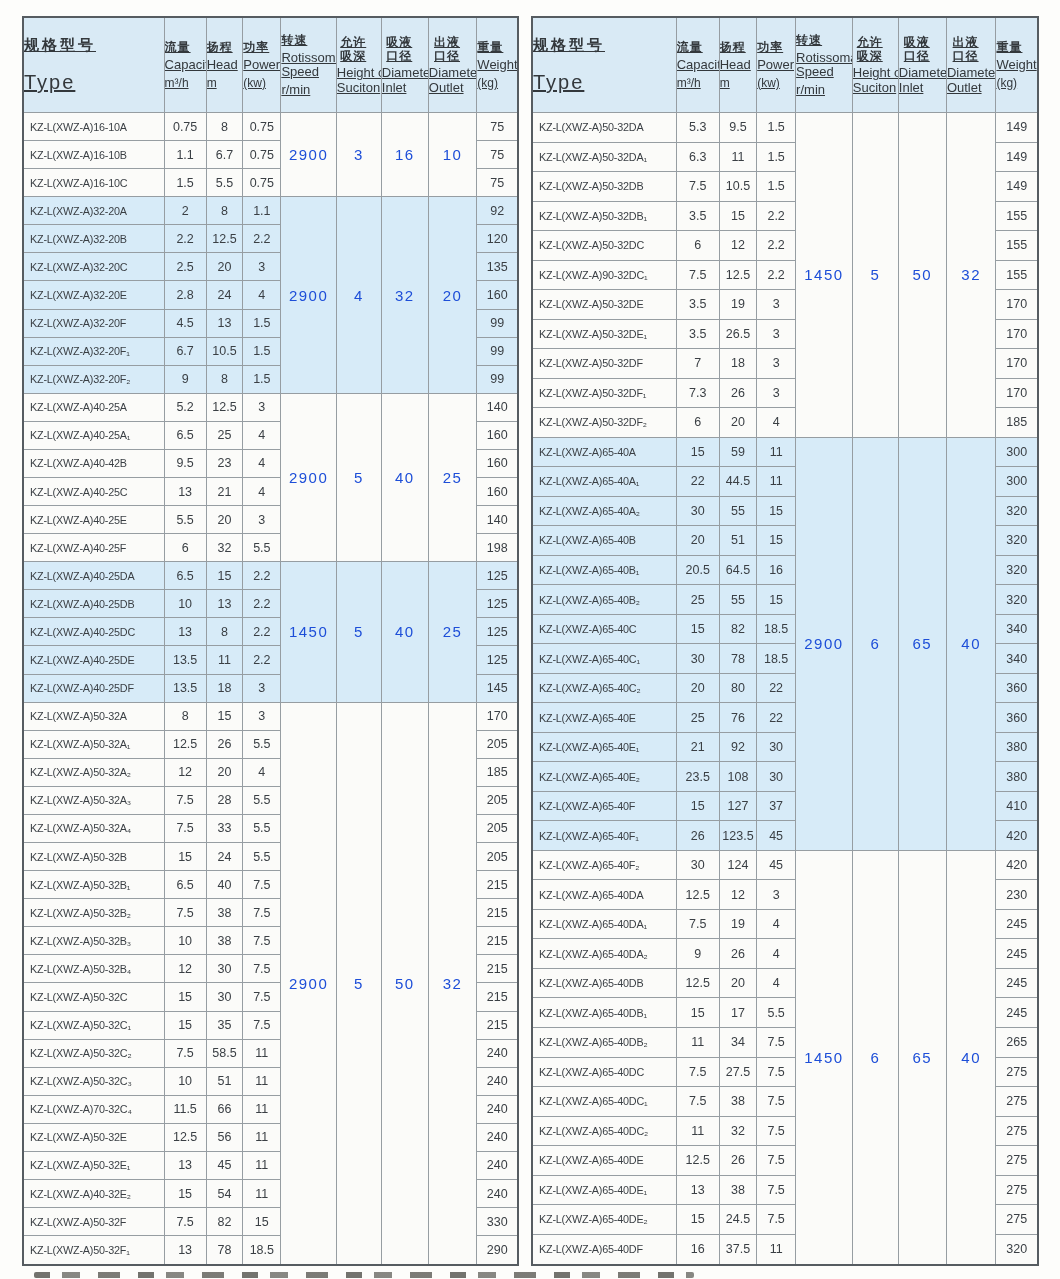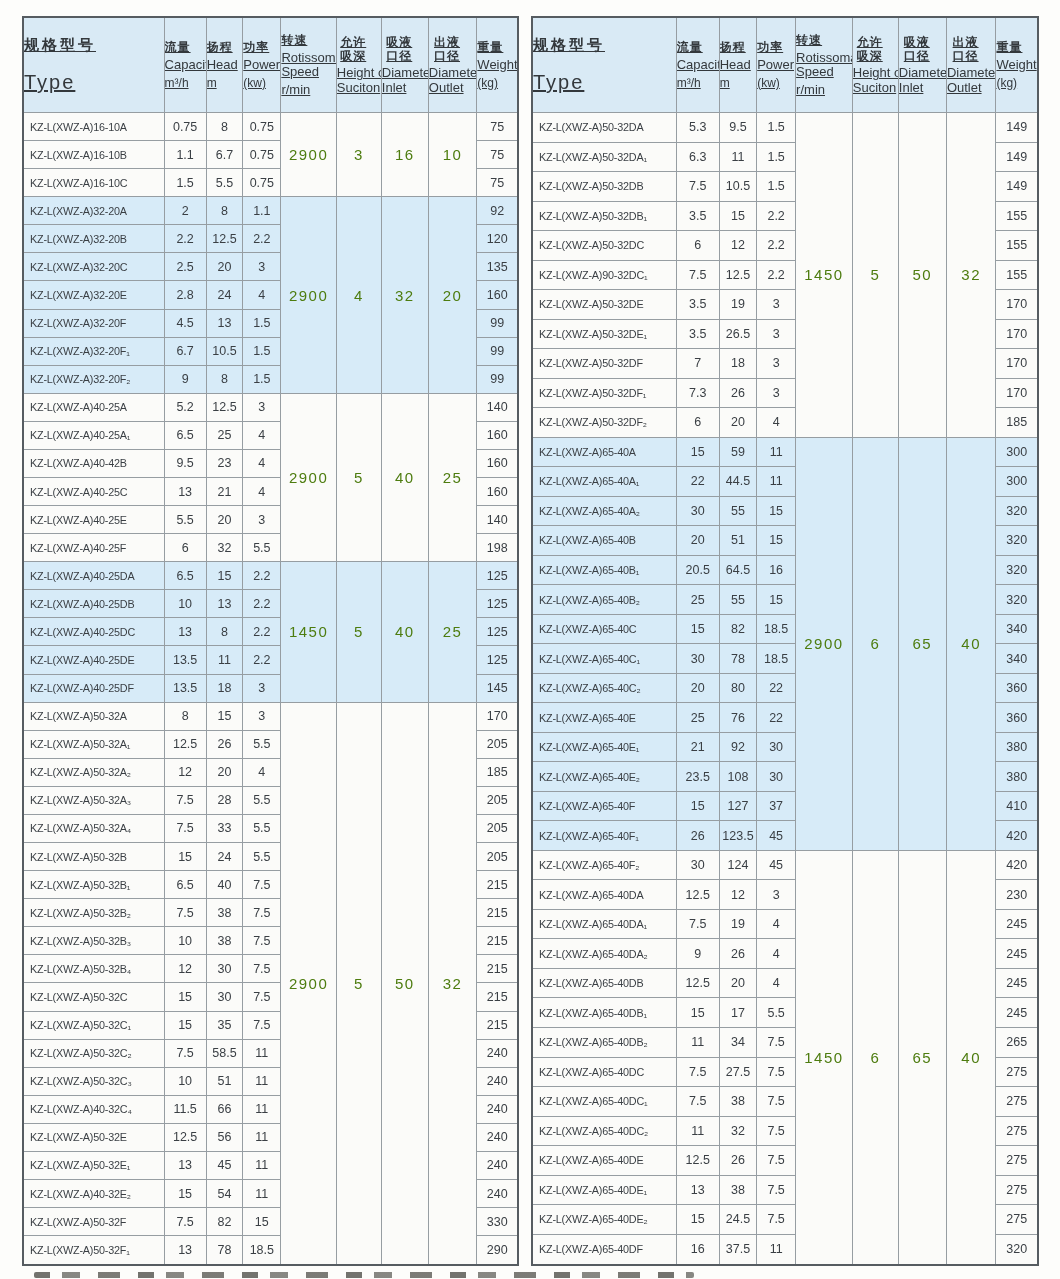--- a/index.html
+++ b/index.html
@@ -15,21 +15,21 @@
   #table-1{left:531px;width:508px;}
   th,td{border:1px solid #969da2;padding:0;overflow:hidden;}
   thead th{
     height:94px;background:#d9eaf5;font-weight:normal;vertical-align:middle;text-align:left;text-decoration:underline;
   }
   td{text-align:center;font-size:12.5px;background:#fbfbf9;color:#3a3f44;}
   tr.shaded td{background:#d7ebf8;}
   td.type{
     text-align:left;padding-left:6px;font-size:10.8px;letter-spacing:-0.2px;white-space:nowrap;
   }
-  td.merged{font-size:15px;letter-spacing:1.5px;color:#4d7c0f;}
+  td.merged{font-size:15px;letter-spacing:1.5px;color:#1d4ed8;}
   td.num{font-size:12.5px;}
   th .zh{display:block;font-size:12px;font-weight:700;letter-spacing:1px;line-height:1.25;}
   th .zh.lg{font-size:15px;letter-spacing:3px;}
   th .zh.wrap2{width:3.1em;margin:0 auto;line-height:1.2;}
   th .en{display:block;font-size:13px;line-height:1.12;margin-top:3px;font-weight:normal;}
   th .en.lg{font-size:20px;letter-spacing:2px;margin-top:16px;}
   th .en.xs{font-size:13px;}
   th .en.wrapn{width:5.5em;margin:3px auto 0;}
   th .unit{display:block;font-size:12px;margin-top:3px;}
   .cutoff-band{
@@ -363,21 +363,21 @@
           <td class="num">240</td>
         </tr>
         <tr>
           <td class="type">KZ-L(XWZ-A)50-32C₃</td>
           <td class="num">10</td>
           <td class="num">51</td>
           <td class="num">11</td>
           <td class="num">240</td>
         </tr>
         <tr>
-          <td class="type">KZ-L(XWZ-A)40-32C₄</td>
+          <td class="type">KZ-L(XWZ-A)70-32C₄</td>
           <td class="num">11.5</td>
           <td class="num">66</td>
           <td class="num">11</td>
           <td class="num">240</td>
         </tr>
         <tr>
           <td class="type">KZ-L(XWZ-A)50-32E</td>
           <td class="num">12.5</td>
           <td class="num">56</td>
           <td class="num">11</td>

